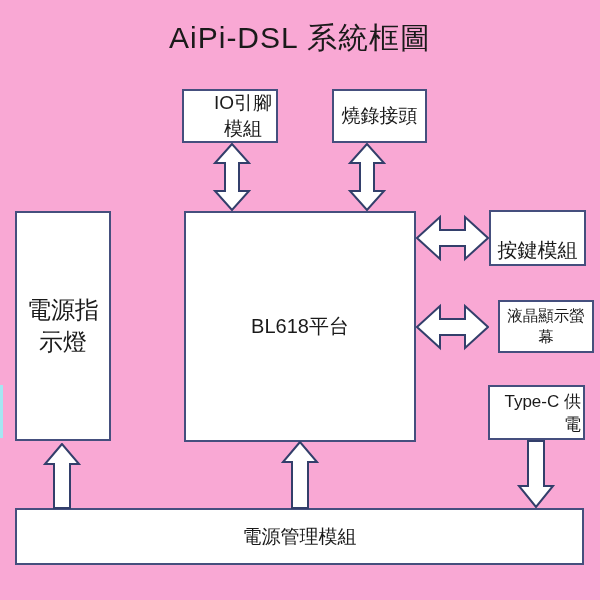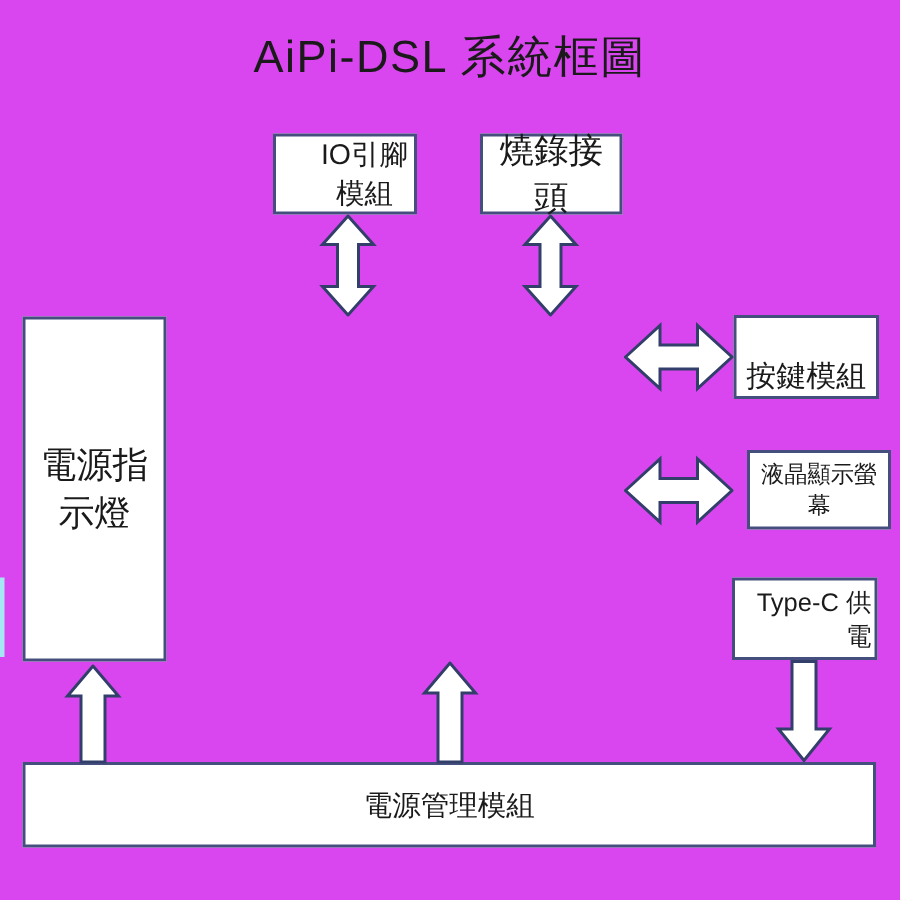--- a/index.html
+++ b/index.html
@@ -5,21 +5,21 @@
   html, body {
     margin: 0;
     padding: 0;
     background: #ffffff;
     font-family: "Liberation Sans", "DejaVu Sans", sans-serif;
   }
   .canvas {
     position: relative;
     width: 600px;
     height: 600px;
-    background: #d946ef;
+    background: #f9a8d4;
     overflow: hidden;
   }
   .title {
     position: absolute;
     left: 0;
     top: 18px;
     width: 600px;
     text-align: center;
     font-size: 30px;
     font-weight: 500;
@@ -59,28 +59,31 @@
 <body>
 
 <div class="canvas">
 
   <div class="title">AiPi-DSL 系統框圖</div>
 
   <div class="box" style="left:182px; top:89px; width:96px; height:54px; font-size:19px;padding-left:26px;">
     <span>IO引腳模組</span>
   </div>
 
-  <div class="box" style="left:320px; top:89px; width:95px; height:54px; font-size:23px;">
+  <div class="box" style="left:332px; top:89px; width:95px; height:54px; font-size:19px;">
     <span>燒錄接頭</span>
   </div>
 
   <div class="box" style="left:15px; top:211px; width:96px; height:230px; font-size:24px;">
     <span>電源指示燈</span>
   </div>
 
+  <div class="box" style="left:184px; top:211px; width:232px; height:231px; font-size:20px;">
+    <span>BL618平台</span>
+  </div>
 
   <div class="box" style="left:489px; top:210px; width:97px; height:56px; font-size:20px;align-items:flex-end;">
     <span>按鍵模組</span>
   </div>
 
   <div class="box" style="left:498px; top:300px; width:96px; height:53px; font-size:15.5px;">
     <span>液晶顯示螢幕</span>
   </div>
 
   <div class="box" style="left:488px; top:385px; width:97px; height:55px; font-size:17px;text-align:right;">

